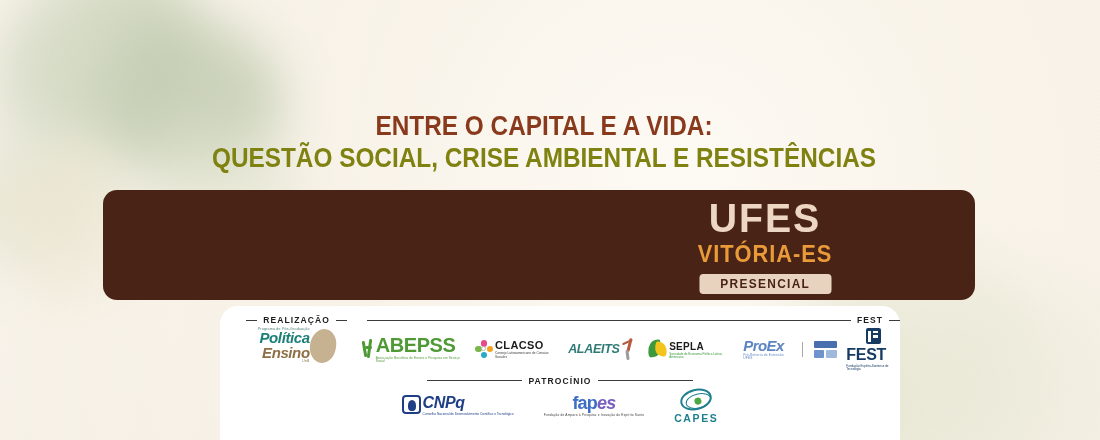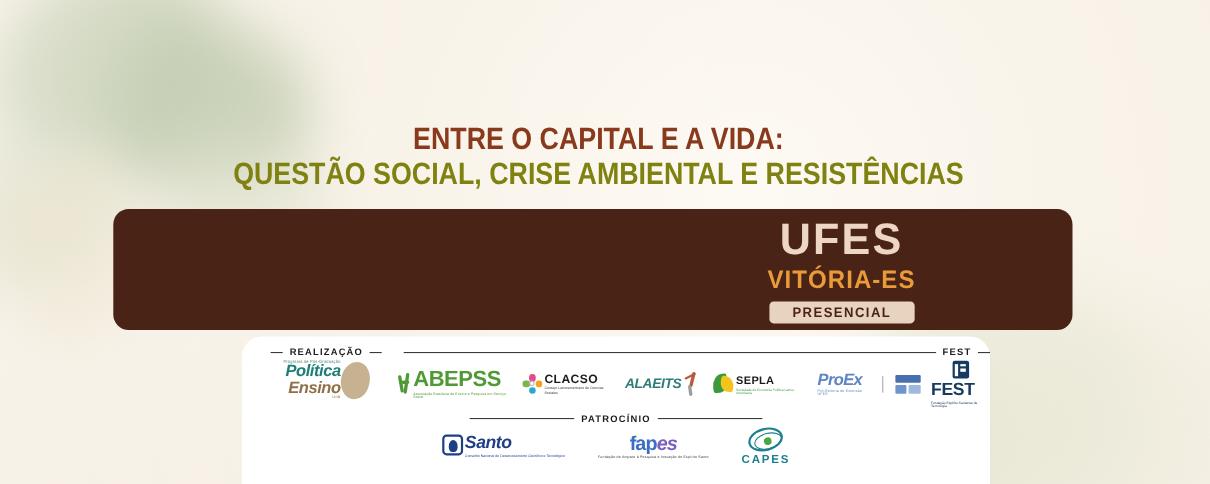--- a/index.html
+++ b/index.html
@@ -400,21 +400,21 @@
         <span class="sect-title">PATROCÍNIO</span>
         <span class="rule"></span>
       </div>
       <div class="logos-patro">
 
         <div class="lg-cnpq">
           <span class="cq-mark">
               <i></i>
             </span>
           <div class="cq-txt">
-            <span class="cq-name">Santo</span>
+            <span class="cq-name">CNPq</span>
             <span class="cq-sub">Conselho Nacional de Desenvolvimento Científico e Tecnológico</span>
           </div>
         </div>
 
         <div class="lg-fapes">
           <span class="fp-name"><span class="fp-a">fap</span><span class="fp-b">es</span></span>
           <span class="fp-sub">Fundação de Amparo à Pesquisa e Inovação do Espírito Santo</span>
         </div>
 
         <div class="lg-capes">

